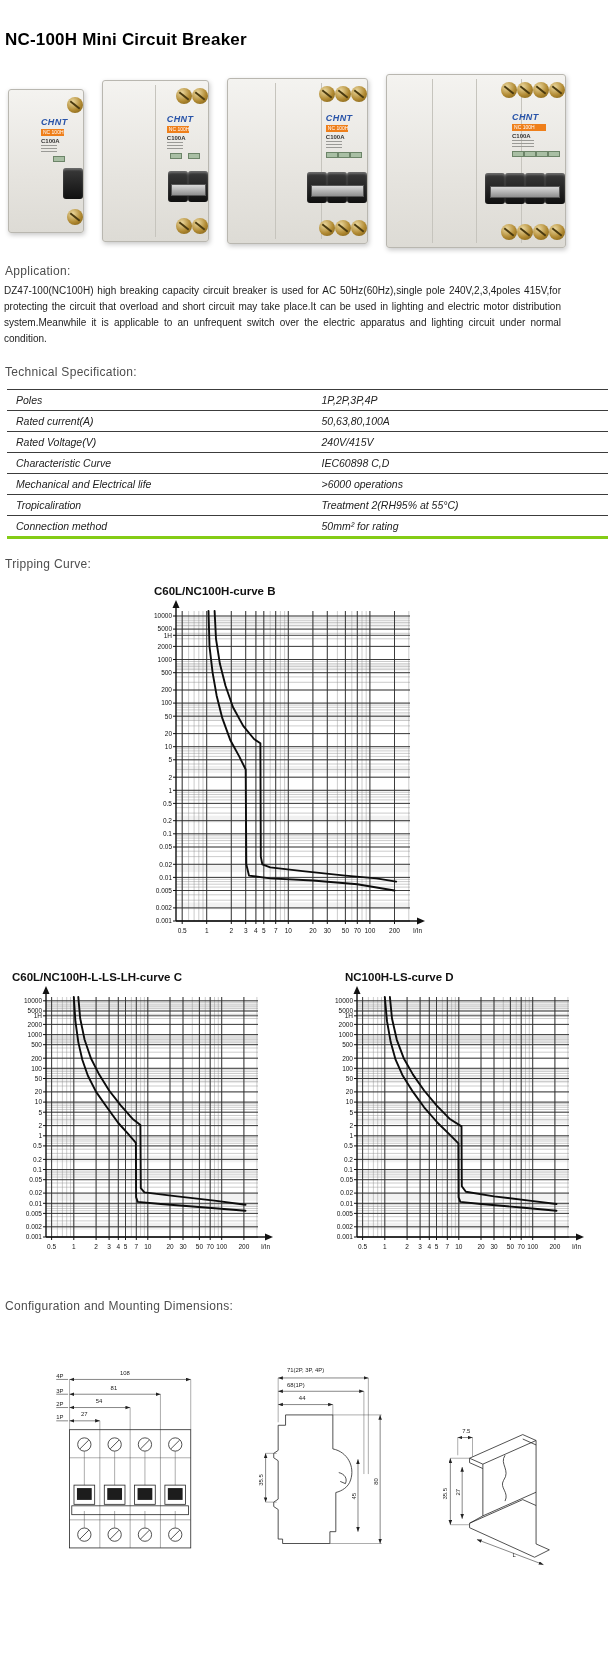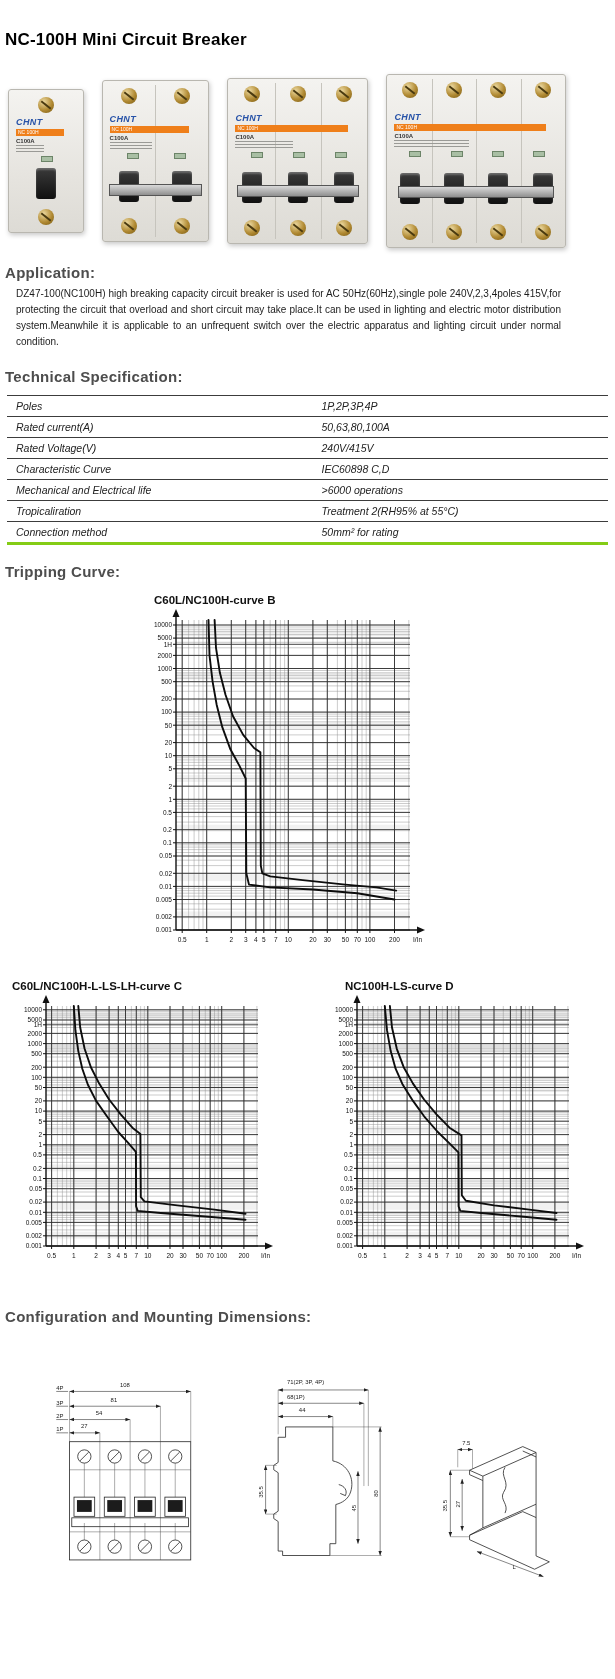--- a/index.html
+++ b/index.html
@@ -5,43 +5,43 @@
   html,body{margin:0;padding:0;background:#fff;}
   body{width:615px;font-family:"Liberation Sans",sans-serif;color:#222;}
   .page{width:566px;position:relative;}
 
   .page-title{font-size:17px;font-weight:bold;color:#000;margin:30px 0 0 5px;letter-spacing:.2px;}
 
   
   .products{display:flex;align-items:center;margin:26px 0 0 8px;height:170px;gap:18px;}
   .breaker{position:relative;background:linear-gradient(180deg,#f4f3f0,#e6e4df 60%,#dddbd5);
            border:1px solid #b9b7b0;border-radius:3px;box-shadow:1px 2px 5px rgba(0,0,0,.22);
-           display:flex;flex-direction:column;justify-content:space-between;padding:7px 0;}
+           display:flex;flex-direction:column;justify-content:space-between;padding:7px 0;align-items:flex-end;}
   .sep{position:absolute;top:4px;bottom:4px;width:1px;background:#c6c4bd;}
   .screw-row{display:flex;justify-content:space-around;position:relative;z-index:2;}
   .screw{width:16px;height:16px;border-radius:50%;
          background:radial-gradient(circle at 35% 30%,#ecd9a0,#b18a33 55%,#76570f);position:relative;}
   .screw::after{content:"";position:absolute;left:2px;right:2px;top:46%;height:2px;background:#4a3a10;transform:rotate(38deg);}
   .face{padding:0 5px 0 7px;position:relative;z-index:2;}
   .brand-logo{color:#2853a8;font-weight:bold;font-style:italic;font-size:9px;letter-spacing:.4px;}
   .strip{background:#ef7f1a;height:7px;margin:2px 14px 2px 0;display:flex;align-items:center;}
   .strip span{color:#fff;font-size:5px;line-height:5px;padding-left:2px;white-space:nowrap;}
   .rating{font-size:6px;color:#333;font-weight:bold;}
   .micro-lines{height:9px;width:45%;margin-top:1px;
                background:repeating-linear-gradient(180deg,#9a9a96 0 1px,transparent 1px 3px);}
   .indicator-row{display:flex;justify-content:space-around;margin-top:2px;}
   .indicator{width:10px;height:4px;background:#a9bfa4;border:1px solid #6c8468;}
   .toggle-row{position:relative;display:flex;justify-content:space-around;margin:3px 0;height:34px;z-index:2;}
   .toggle{width:20px;height:31px;background:linear-gradient(180deg,#3a3a3a,#101010);border-radius:3px;box-shadow:inset 0 2px 2px rgba(255,255,255,.25);}
   .tiebar{position:absolute;left:6%;right:6%;top:13px;height:10px;
           background:linear-gradient(180deg,#d9d9d9,#8f8f8f);border:1px solid #555;z-index:3;}
 
   
-  .section-heading{font-size:15px;color:#4d4d4d;margin:18px 0 0 5px;font-weight:700;letter-spacing:.3px;}
-  .app-text{font-size:10px;line-height:1.6;color:#1c1c1c;margin:5px 5px 0 16px;text-align:justify;}
+  .section-heading{font-size:12px;color:#4d4d4d;margin:18px 0 0 5px;font-weight:400;letter-spacing:.3px;}
+  .app-text{font-size:10px;line-height:1.6;color:#1c1c1c;margin:5px 5px 0 4px;text-align:justify;}
 
   
   table.spec{border-collapse:collapse;width:601px;margin:10px 0 0 7px;font-style:italic;}
   table.spec td{font-size:10.5px;color:#222;border-top:1px solid #3c3c3c;height:20px;padding:0;}
   table.spec tr:last-child td{border-bottom:3px solid #84cc16;}
   table.spec td.k{padding-left:9px;width:52%;}
   table.spec td.v{padding-left:2px;}
 
   
   .chart{position:relative;}

